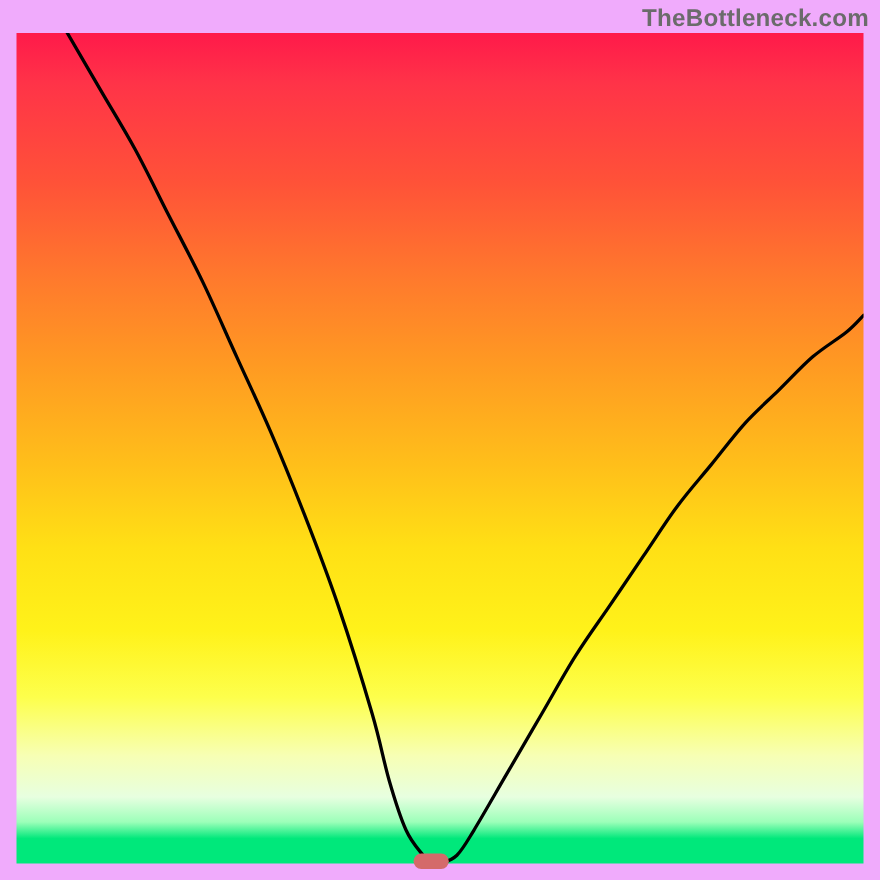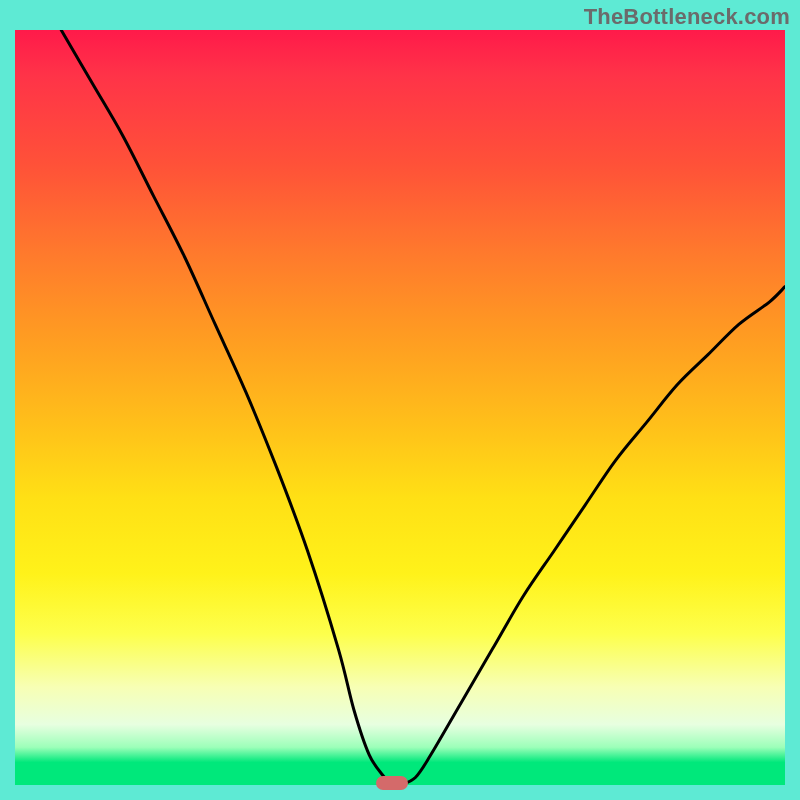--- a/index.html
+++ b/index.html
@@ -8,21 +8,21 @@
     width: 800px;
     height: 800px;
     background: #000;
     overflow: hidden;
     font-family: Arial, Helvetica, sans-serif;
   }
   .frame {
     position: relative;
     width: 800px;
     height: 800px;
-    background: #5eead4;
+    background: #f0abfc;
   }
   .watermark {
     position: absolute;
     top: 4px;
     right: 10px;
     color: #6b6b6b;
     font-size: 22px;
     font-weight: 600;
     letter-spacing: 0.2px;
     z-index: 3;

